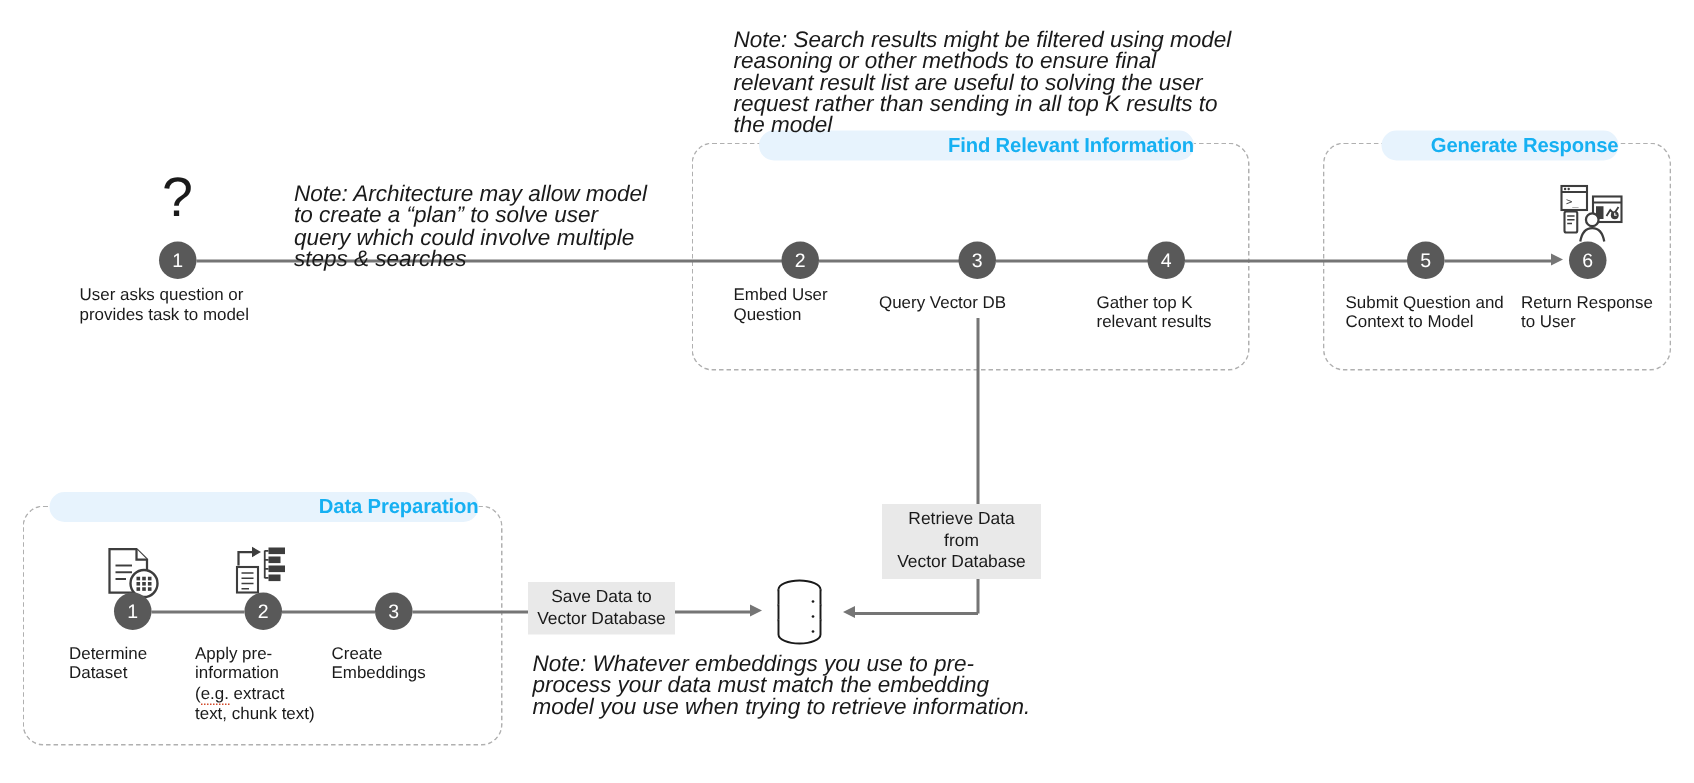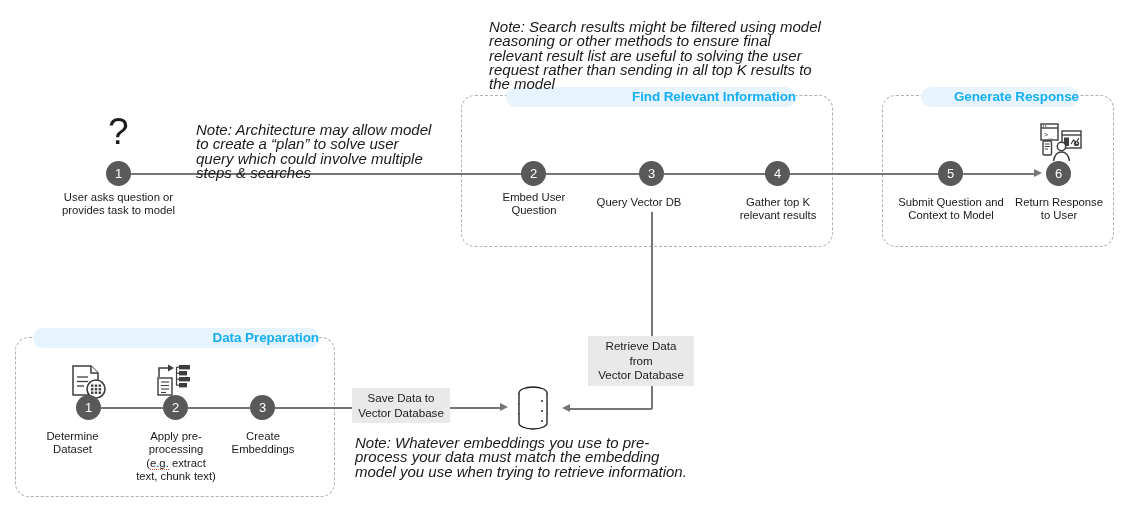--- a/index.html
+++ b/index.html
@@ -41,21 +41,21 @@
     font-size:13px;
     font-weight:normal;
     text-align:center;
     line-height:25px;
     z-index:6;
   }
   .step-label{
     position:absolute;
     font-size:11.3px;
     line-height:13.4px;
-    text-align:center;
+    text-align:left;
     color:#1a1a1a;
     z-index:5;
   }
 
   
   .hline{position:absolute;height:1.6px;background:#757575;z-index:2;}
   .vline{position:absolute;width:1.6px;background:#757575;z-index:2;}
 
   .arrow-right{
     position:absolute;width:0;height:0;
@@ -260,24 +260,24 @@
 <div class="hline" style="left:188px;top:407px;width:62px;"></div>
 <div class="hline" style="left:275px;top:407px;width:228px;"></div>
 <div class="arrow-right" style="left:500px;top:403px;"></div>
 
 <div class="edge-label" style="left:352px;top:388px;width:98px;">
   <span>Save Data to</span><br>
   <span>Vector Database</span>
 </div>
 
 <div class="step" style="left:76px;top:395px;">1</div>
-<div class="step-label" style="left:30px;top:430px;width:85px;">Determine Dataset</div>
+<div class="step-label" style="left:46px;top:430px;width:85px;">Determine Dataset</div>
 
 <div class="step" style="left:163px;top:395px;">2</div>
 <div class="step-label" style="left:130px;top:430px;width:92px;">
   <span>Apply pre-</span><br>
-  <span>processing</span><br>
+  <span>information</span><br>
   <span>(</span><span class="spell">e.g.</span><span> extract</span><br>
   <span>text, chunk text)</span>
 </div>
 
 <div class="step" style="left:250px;top:395px;">3</div>
 <div class="step-label" style="left:221px;top:430px;width:84px;">Create Embeddings</div>
 
 </body></html>

